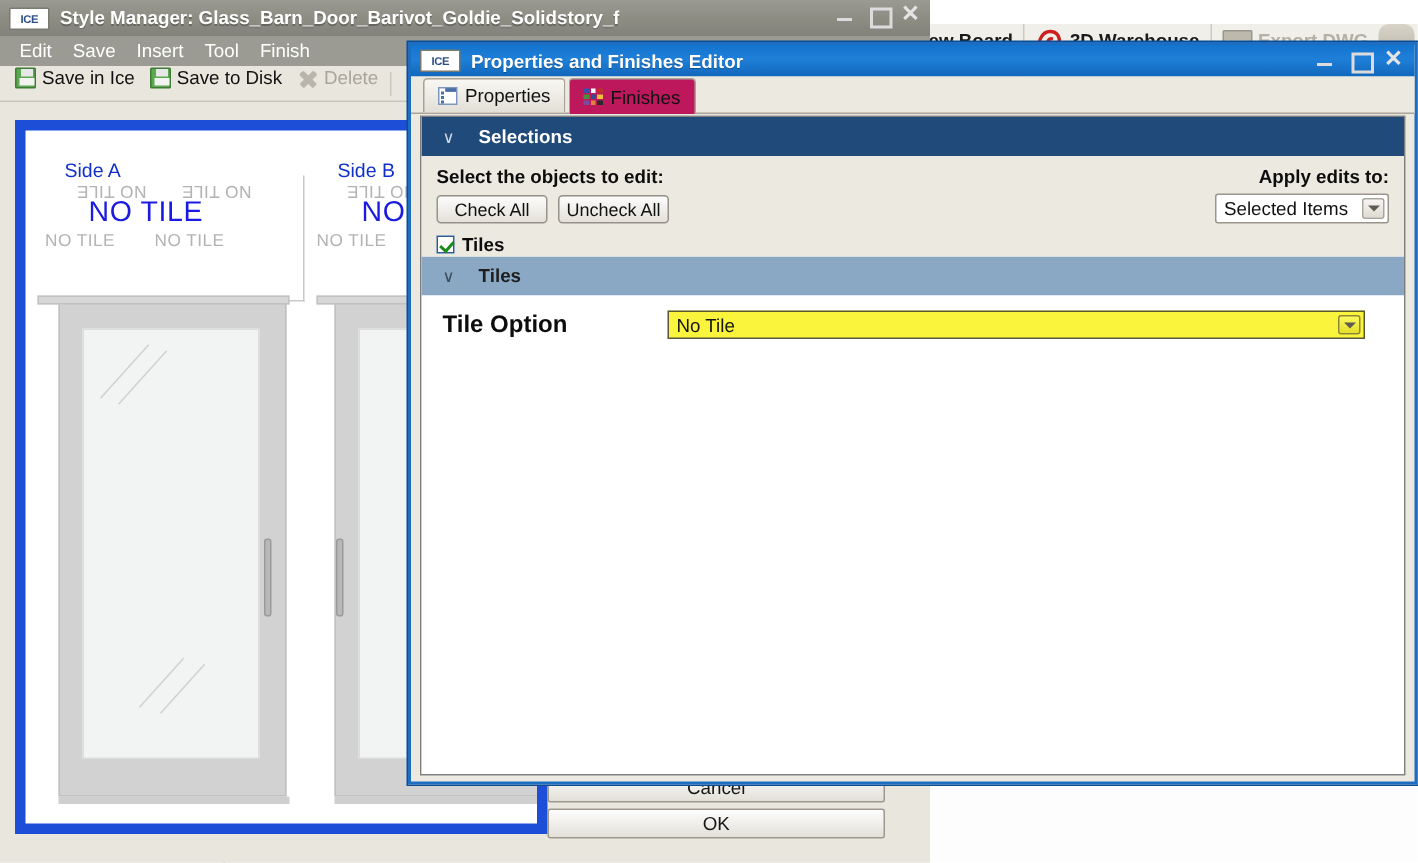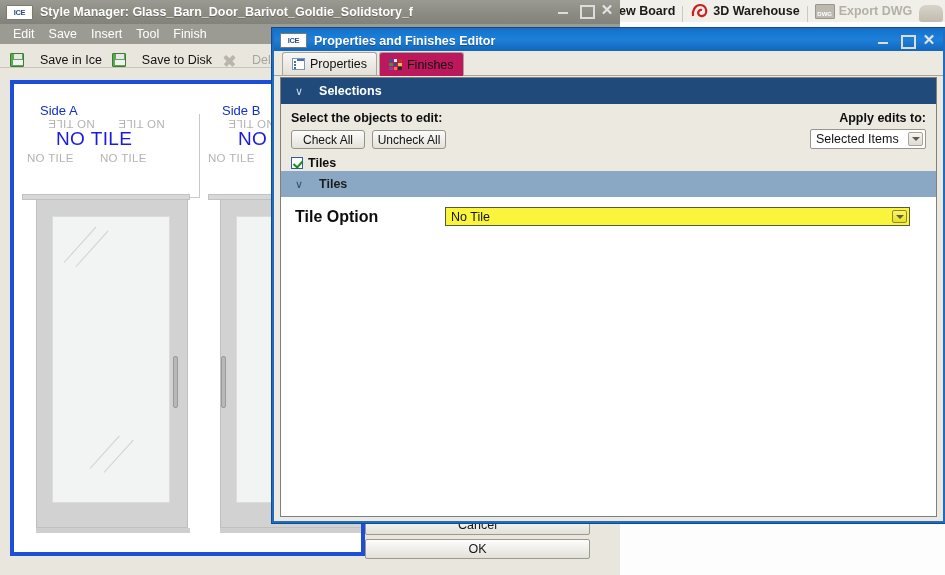--- a/index.html
+++ b/index.html
@@ -13,23 +13,23 @@
     background: #ffffff;
   }
 
   
   #bg-app {
     position: absolute; left: 0; top: 0; width: 945px; height: 575px;
     background: #ffffff;
   }
   
   .host-toolbar {
-    position: absolute; left: 612px; top: 0; width: 333px; height: 22px;
+    position: absolute; left: 612px; top: 16px; width: 333px; height: 22px;
     background: #f0efe9;
-    display: flex; align-items: flex-end;
+    display: flex; align-items: flex-start;
     overflow: hidden;
     white-space: nowrap;
   }
   .host-tool-item {
     display: flex; align-items: center; gap: 4px;
     padding: 0 7px; height: 22px;
     font-size: 12.5px; color: #1a1a1a;
     font-weight: bold;
   }
   .host-tool-item.disabled { color: #b4b0a6; }
@@ -118,21 +118,21 @@
     padding: 0 7px; height: 20px; line-height: 20px;
     font-size: 12.5px; color: #ffffff;
   }
   .sm-toolbar {
     position: absolute; left: 0; top: 44px; width: 620px; height: 24px;
     background: #e9e6dd;
     border-bottom: 1px solid #c9c5b9;
     display: flex; align-items: center; padding-left: 5px;
   }
   .tb-item {
-    display: flex; align-items: flex-end; gap: 16px;
+    display: flex; align-items: flex-start; gap: 4px;
     padding: 0 5px; height: 22px;
     font-size: 12.5px; color: #111111;
   }
   .tb-item.disabled { color: #a9a59b; }
   .floppy {
     width: 14px; height: 14px; flex: none;
     background: #5aa84f; border: 1px solid #3f7a37; border-radius: 1px;
     position: relative;
   }
   .floppy::before {
@@ -160,21 +160,21 @@
 
   
   .sm-body {
     position: absolute; left: 0; top: 68px; width: 620px; height: 507px;
     background: #e9e6dd;
     padding: 10px 8px 8px 10px;
   }
   .preview-panel {
     position: absolute; left: 10px; top: 12px; width: 355px; height: 476px;
     background: #ffffff;
-    border: 4px solid #1d4ed8;
+    border: 7px solid #1d4ed8;
     overflow: hidden;
   }
   .door-col { position: absolute; top: 0; height: 476px; }
   .side-label {
     position: absolute; font-size: 13px; color: #1230c8;
     font-family: "Liberation Sans", sans-serif;
   }
   .notile-big {
     position: absolute; color: #1a1ae0; font-size: 19px; font-weight: 500;
     white-space: nowrap; letter-spacing: .4px;

